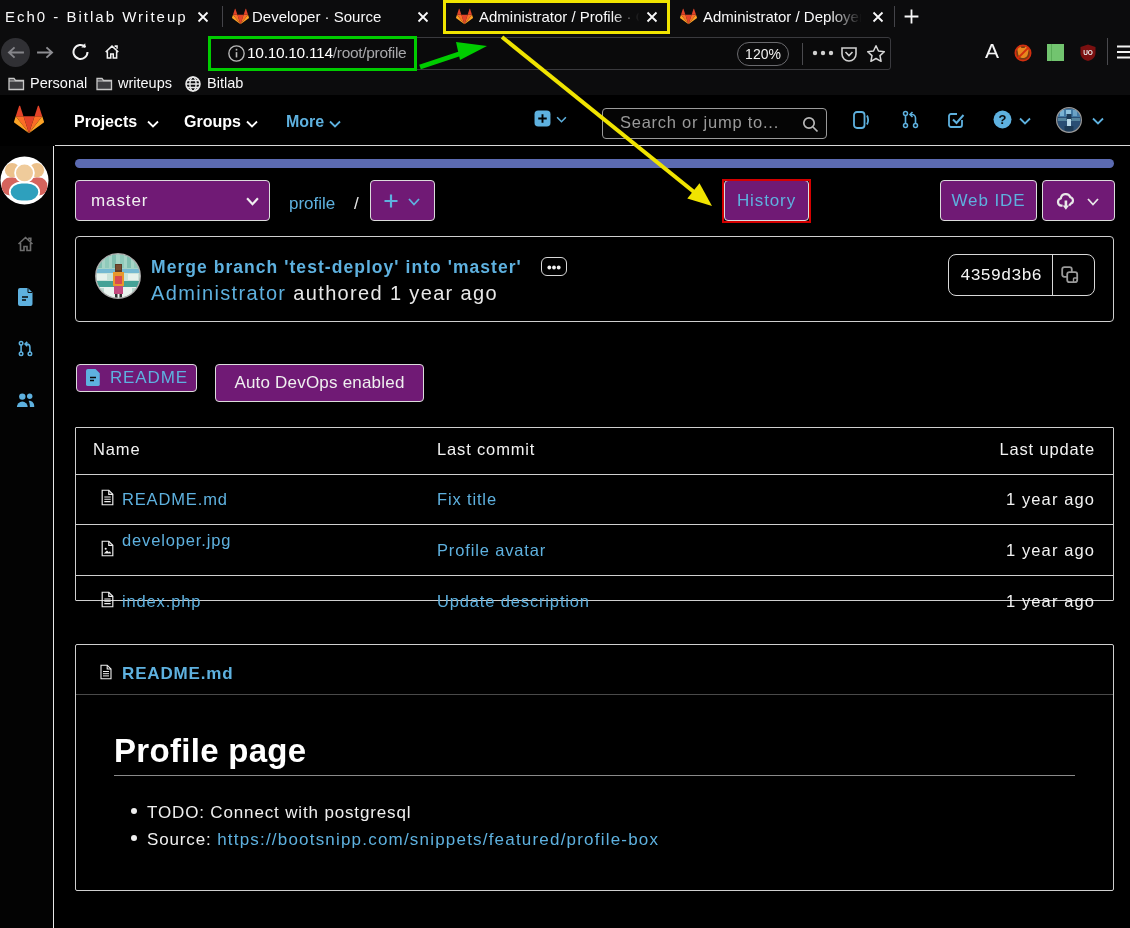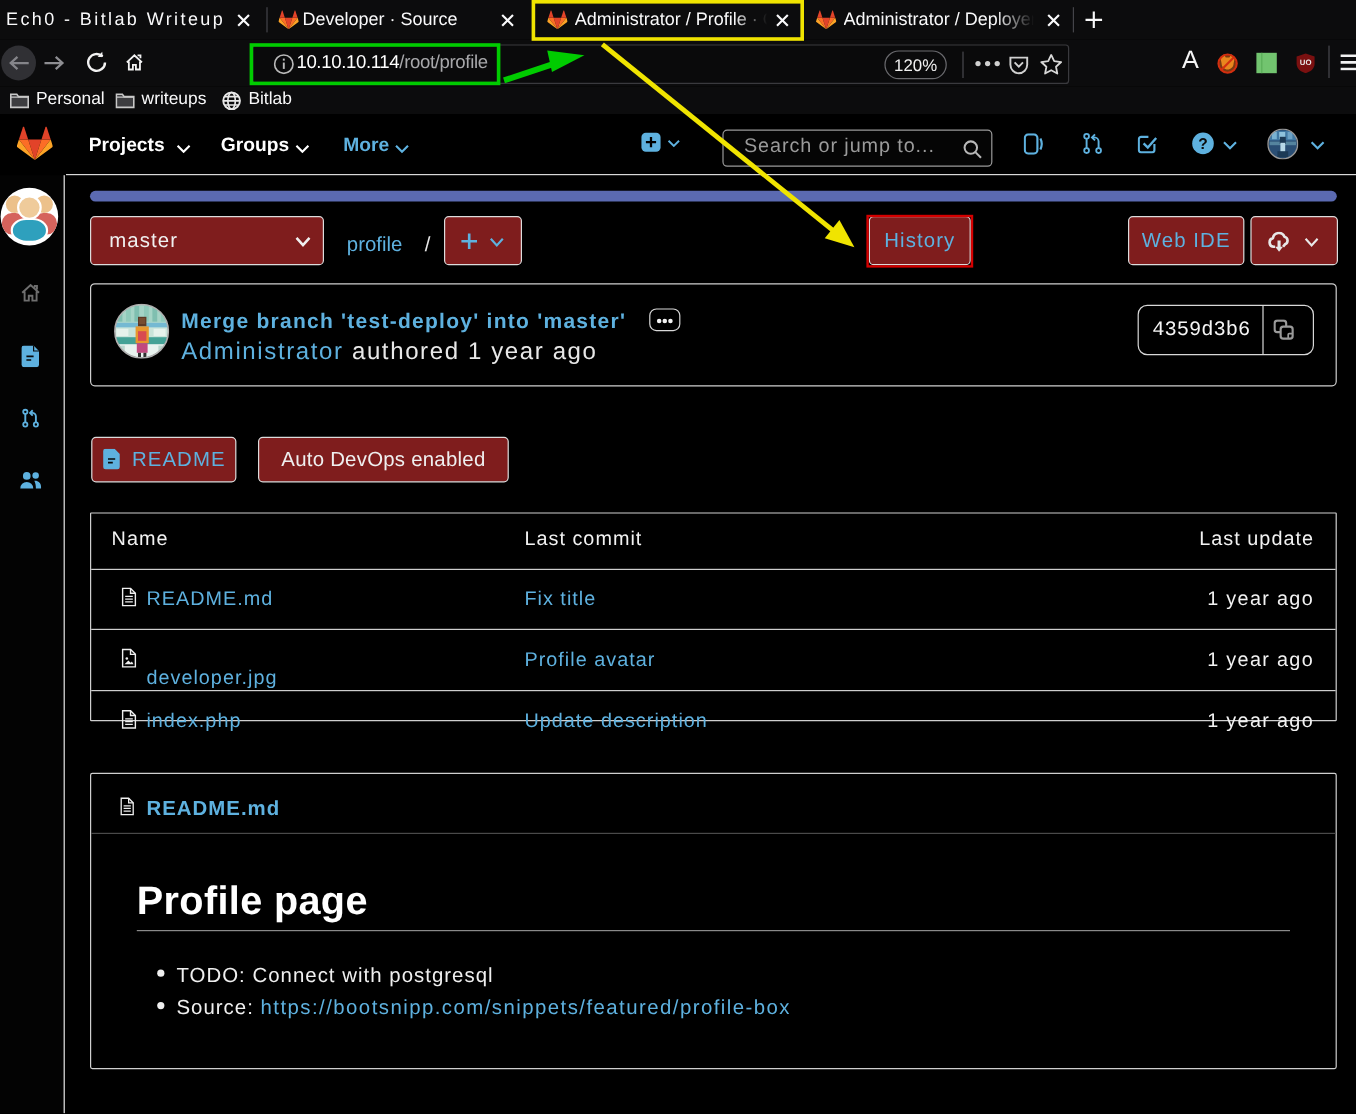--- a/index.html
+++ b/index.html
@@ -21,21 +21,21 @@
 
   
   #glnav { position:absolute; left:0; top:95px; width:1130px; height:50px; background:#000; }
   .navlink { color:#fff; font-weight:bold; font-size:16px; }
   .blue { color:#5eb1df; }
 
   
   #sidebar { position:absolute; left:0; top:146px; width:54px; height:782px; background:#030303; border-right:1px solid #e8e8e8; }
 
   
-  .btn { position:absolute; border:1px solid #dcdcdc; border-radius:4px; background:#7f1d1d; color:#5eb1df; font-size:17px; letter-spacing:0.9px; display:flex; align-items:center; justify-content:center; }
+  .btn { position:absolute; border:1px solid #dcdcdc; border-radius:4px; background:#701a75; color:#5eb1df; font-size:17px; letter-spacing:0.9px; display:flex; align-items:center; justify-content:center; }
   .box { position:absolute; border:1px solid #cfcfcf; border-radius:4px; background:#000; }
 </style>
 </head>
 <body>
 <div id="page">
 
 <div id="tabbar">
 
   <div class="tab" style="left:0;width:222px;">
     <div class="tabtitle" style="left:5px;width:184px;letter-spacing:2.0px;">Ech0 - Bitlab Writeup</div>
@@ -406,21 +406,21 @@
     <div class="abs" style="left:10px;top:11px;width:84px;font-size:17px;color:#f5f5f5;font-family:'Liberation Mono',monospace;text-align:center;">4359d3b6</div>
     <div class="abs" style="left:103px;top:0;width:1px;height:40px;background:#d8d8d8;"></div>
     <svg class="abs" style="left:112px;top:11px;" width="18" height="18" viewBox="0 0 18 18">
       <rect x="1.2" y="1.2" width="9.6" height="9.6" rx="2.2" stroke="#9a9a9a" stroke-width="1.8" fill="none"></rect>
       <rect x="6.2" y="6.2" width="10" height="10" rx="2.2" stroke="#9a9a9a" stroke-width="1.8" fill="#000"></rect>
       <path d="M12.5 16 v-3.2 a0.8 0.8 0 0 1 0.8 -0.8 h3" stroke="#9a9a9a" stroke-width="1.4" fill="none"></path>
     </svg>
   </div>
 </div>
 
-<div class="btn" style="left:76px;top:364px;width:121px;height:38px;">
+<div class="btn" style="left:76px;top:364px;width:121px;height:28px;">
   <svg style="margin-right:9px;" width="16" height="18" viewBox="0 0 16 18">
         <path d="M2 0 h8 l4.5 4.5 V16 a2 2 0 0 1 -2 2 H2 a2 2 0 0 1 -2 -2 V2 a2 2 0 0 1 2 -2 z" fill="#5eb1df" transform="translate(1,0) scale(0.95)"></path>
         <path d="M5 8.5 H11 M5 11.5 H9" stroke="#0a0a0a" stroke-width="1.3"></path>
       </svg>
   README
 </div>
 <div class="btn" style="left:215px;top:364px;width:209px;height:38px;color:#efefef;letter-spacing:0.2px;">Auto DevOps enabled</div>
 
 <div class="abs" style="left:75px;top:427px;width:1039px;height:174px;border:1px solid #cfcfcf;border-radius:1px;font-size:16.5px;letter-spacing:0.85px;">
   <div class="abs" style="left:17px;top:12px;color:#f2f2f2;">Name</div>
@@ -432,21 +432,21 @@
         <use href="#docfile"></use>
       </svg>
   <div class="abs blue" style="left:46px;top:62px;">README.md</div>
   <div class="abs blue" style="left:361px;top:62px;">Fix title</div>
   <div class="abs" style="right:18px;top:62px;color:#f2f2f2;letter-spacing:1.1px;">1 year ago</div>
   <div class="abs" style="left:0;top:96px;width:1037px;height:1px;background:#cfcfcf;"></div>
 
   <svg class="abs" style="left:23px;top:112px;" width="17" height="17" viewBox="0 0 16 16">
         <use href="#imgfile"></use>
       </svg>
-  <div class="abs blue" style="left:46px;top:128px;">developer.jpg</div>
+  <div class="abs blue" style="left:46px;top:103px;">developer.jpg</div>
   <div class="abs blue" style="left:361px;top:113px;">Profile avatar</div>
   <div class="abs" style="right:18px;top:113px;color:#f2f2f2;letter-spacing:1.1px;">1 year ago</div>
   <div class="abs" style="left:0;top:147px;width:1037px;height:1px;background:#cfcfcf;"></div>
 
   <svg class="abs" style="left:23px;top:163px;" width="17" height="17" viewBox="0 0 16 16">
         <use href="#docfile"></use>
       </svg>
   <div class="abs blue" style="left:46px;top:164px;">index.php</div>
   <div class="abs blue" style="left:361px;top:164px;">Update description</div>
   <div class="abs" style="right:18px;top:164px;color:#f2f2f2;letter-spacing:1.1px;">1 year ago</div>

